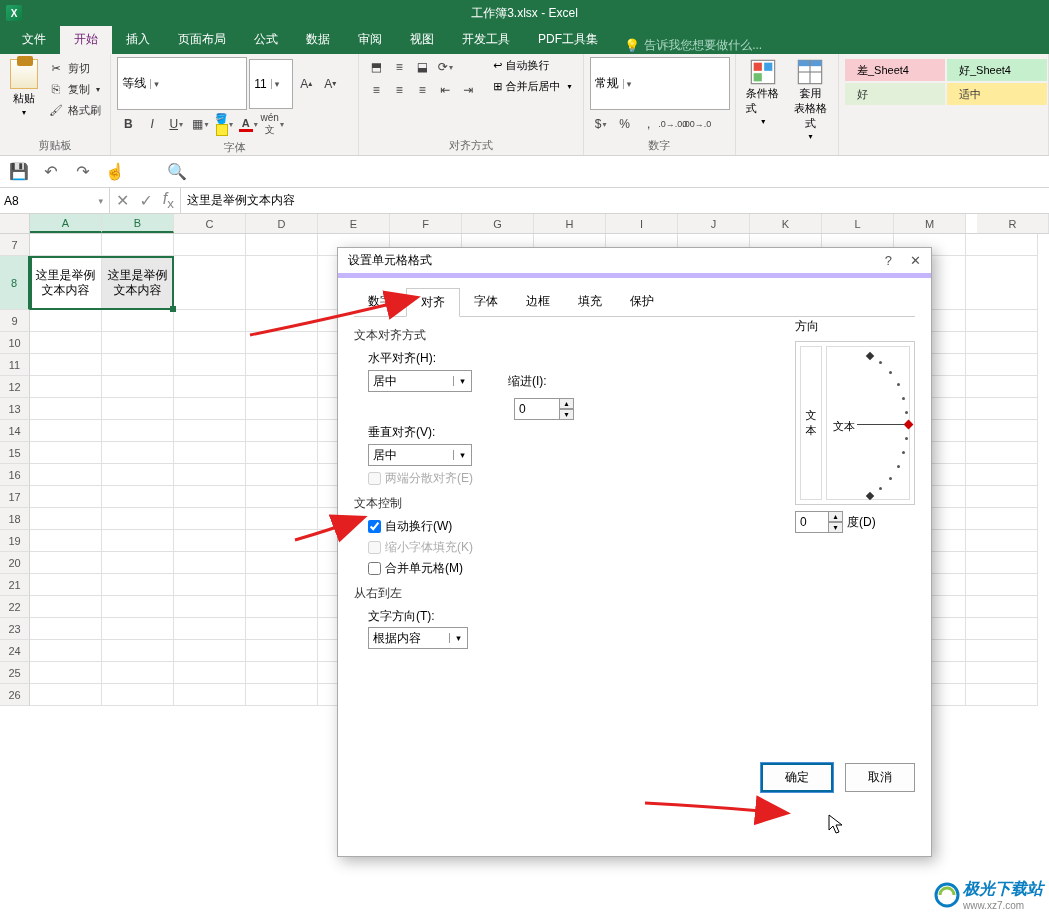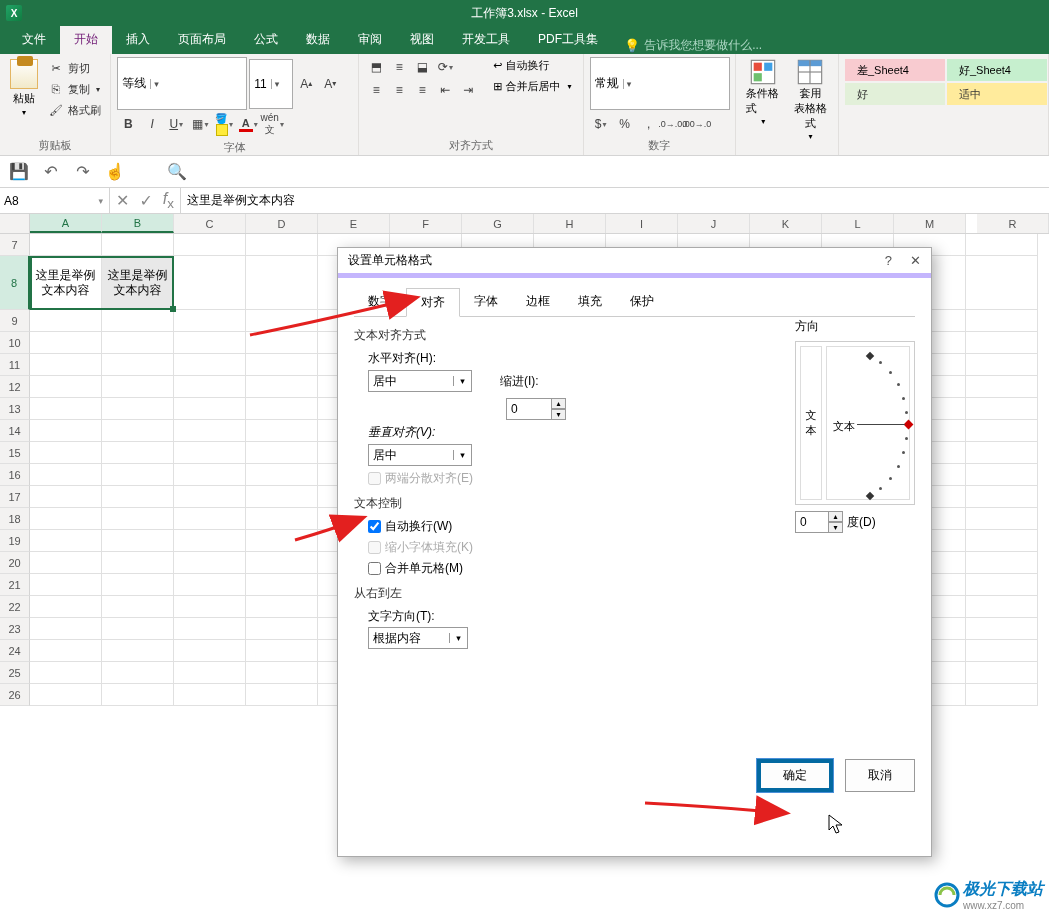--- a/index.html
+++ b/index.html
@@ -93,21 +93,21 @@
 .dialog { position:absolute; left:337px; top:247px; width:595px; height:610px; background:#fff; border:1px solid #aaa; box-shadow: 4px 4px 14px rgba(0,0,0,0.3); z-index: 100; }
 .dlg-title { height: 30px; display:flex; align-items:center; padding: 0 10px; font-size:12px; border-bottom:5px solid #c4b5fd; }
 .dlg-title .dlg-ctrls { margin-left:auto; display:flex; gap: 18px; font-size:13px; color:#555; }
 .dlg-body { padding: 10px 16px; position:relative; height: 530px; }
 .dlg-tabs { display:flex; border-bottom:1px solid #ccc; margin-bottom:10px; }
 .dlg-tab { padding: 5px 14px; font-size:12px; cursor:pointer; }
 .dlg-tab.active { border:1px solid #ccc; border-bottom:1px solid #fff; margin-bottom:-1px; background:#fff; }
 .section { font-size:12px; margin-bottom:8px; }
 .section-head { margin: 4px 0 6px 0; color:#333; }
 .indent { margin-left: 14px; }
-.field-row { display:flex; align-items:center; gap:16px; margin:3px 0; font-size:12px; }
+.field-row { display:flex; align-items:center; gap:24px; margin:3px 0; font-size:12px; }
 .sel-combo { border:1px solid #999; background:#fff; font-size:12px; display:flex; align-items:center; width:104px; height:22px; }
 .sel-combo .scv { flex:1; padding:0 4px; }
 .sel-combo .sca { border-left:1px solid #999; width:18px; text-align:center; font-size:9px; }
 .spinner { display:flex; }
 .spinner input { width:46px; border:1px solid #999; font-size:12px; padding:2px 4px; }
 .spinner .sp-btns { display:flex; flex-direction:column; }
 .spinner .sp-btns div { border:1px solid #999; border-left:0; width:14px; height:11px; font-size:8px; text-align:center; line-height:9px; background:#f0f0f0; }
 .chk { display:flex; align-items:center; gap:4px; font-size:12px; margin:4px 0; }
 .chk input { width:13px; height:13px; }
 .chk.disabled { color:#aaa; }
@@ -118,21 +118,21 @@
 .orient-lbl { font-size:12px; margin-bottom:6px; }
 .orient-frame { border:1px solid #ccc; height:164px; display:flex; padding:4px; gap:4px; }
 .orient-vt { border:1px solid #ddd; width:22px; display:flex; flex-direction:column; align-items:center; justify-content:center; font-size:11px; }
 .orient-dial { border:1px solid #ddd; flex:1; position:relative; }
 .orient-dial .lbl { position:absolute; left:6px; top:72px; font-size:11px; }
 .orient-deg { display:flex; align-items:center; gap:4px; margin-top:6px; font-size:12px; }
 
 
 .dlg-foot { position:absolute; bottom:16px; right:16px; display:flex; gap:12px; }
 .dlg-btn { border:1px solid #999; background:#fdfdfd; font-size:12px; padding:4px 22px; }
-.dlg-btn.primary { border:4px solid #0369a1; box-shadow: 0 0 0 1px #4a90d9; margin-left: 12px; }
+.dlg-btn.primary { border:2px solid #0369a1; box-shadow: 0 0 0 1px #4a90d9; margin-left: 12px; }
 
 
 .arrow { position:absolute; z-index:150; pointer-events:none; }
 .arrow svg { overflow: visible; }
 
 
 .cursor { position:absolute; z-index:200; pointer-events:none; }
 
 
 .watermark { position:absolute; right:6px; bottom:6px; font-size:16px; color:#0a7ec2; font-weight:bold; font-style:italic; display:flex;align-items:center;gap:3px; z-index:50;}
@@ -757,21 +757,21 @@
         <div class="field-row" style="margin-top:6px">
           <div style="width:110px"></div>
           <div class="spinner" style="margin-left:12px">
             <input readonly="" value="0" style="">
             <div class="sp-btns">
                 <div>▴</div>
                 <div>▾</div>
               </div>
           </div>
         </div>
-        <div style="font-size:12px;margin:4px 0 2px 0;font-style:italic;">垂直对齐(V):</div>
+        <div style="font-size:12px;margin:4px 0 2px 0;">垂直对齐(V):</div>
         <div class="field-row">
           <div class="sel-combo">
               <span class="scv">居中</span>
               <span class="sca">▾</span>
             </div>
         </div>
         <div class="chk disabled">
             <input type="checkbox" disabled="" style="">
             <span>两端分散对齐(E)</span>
           </div>

